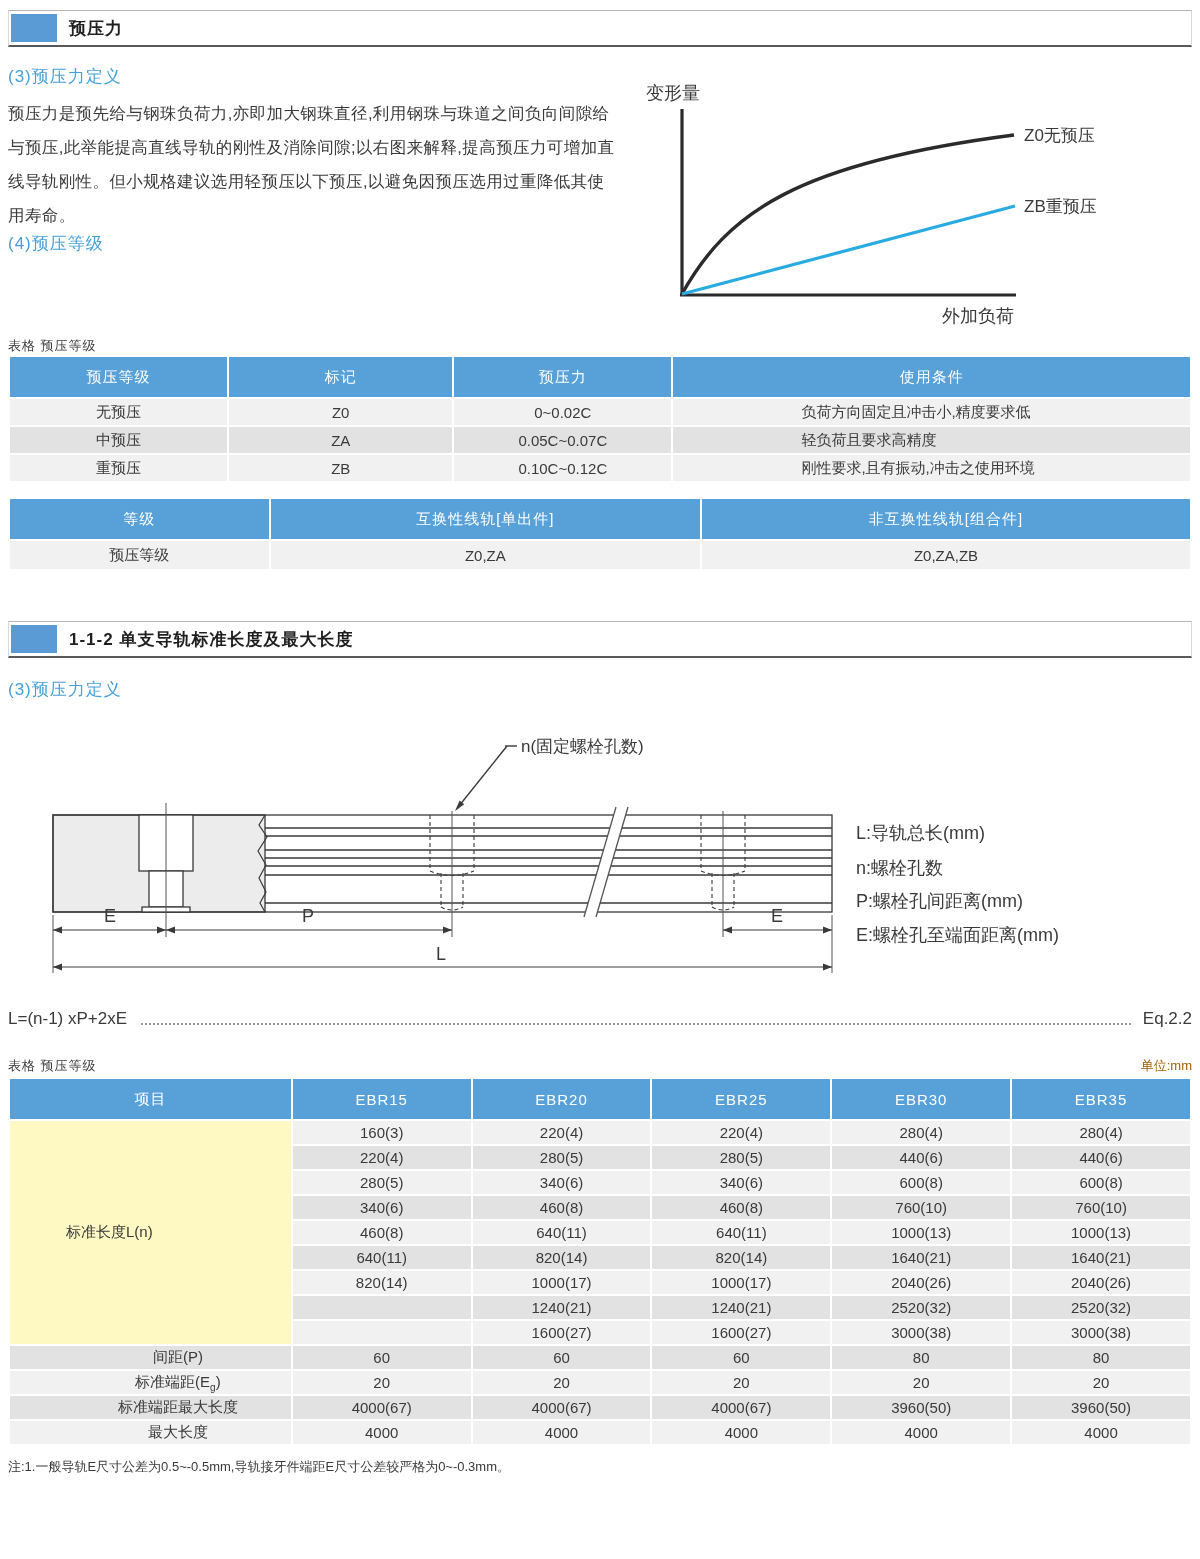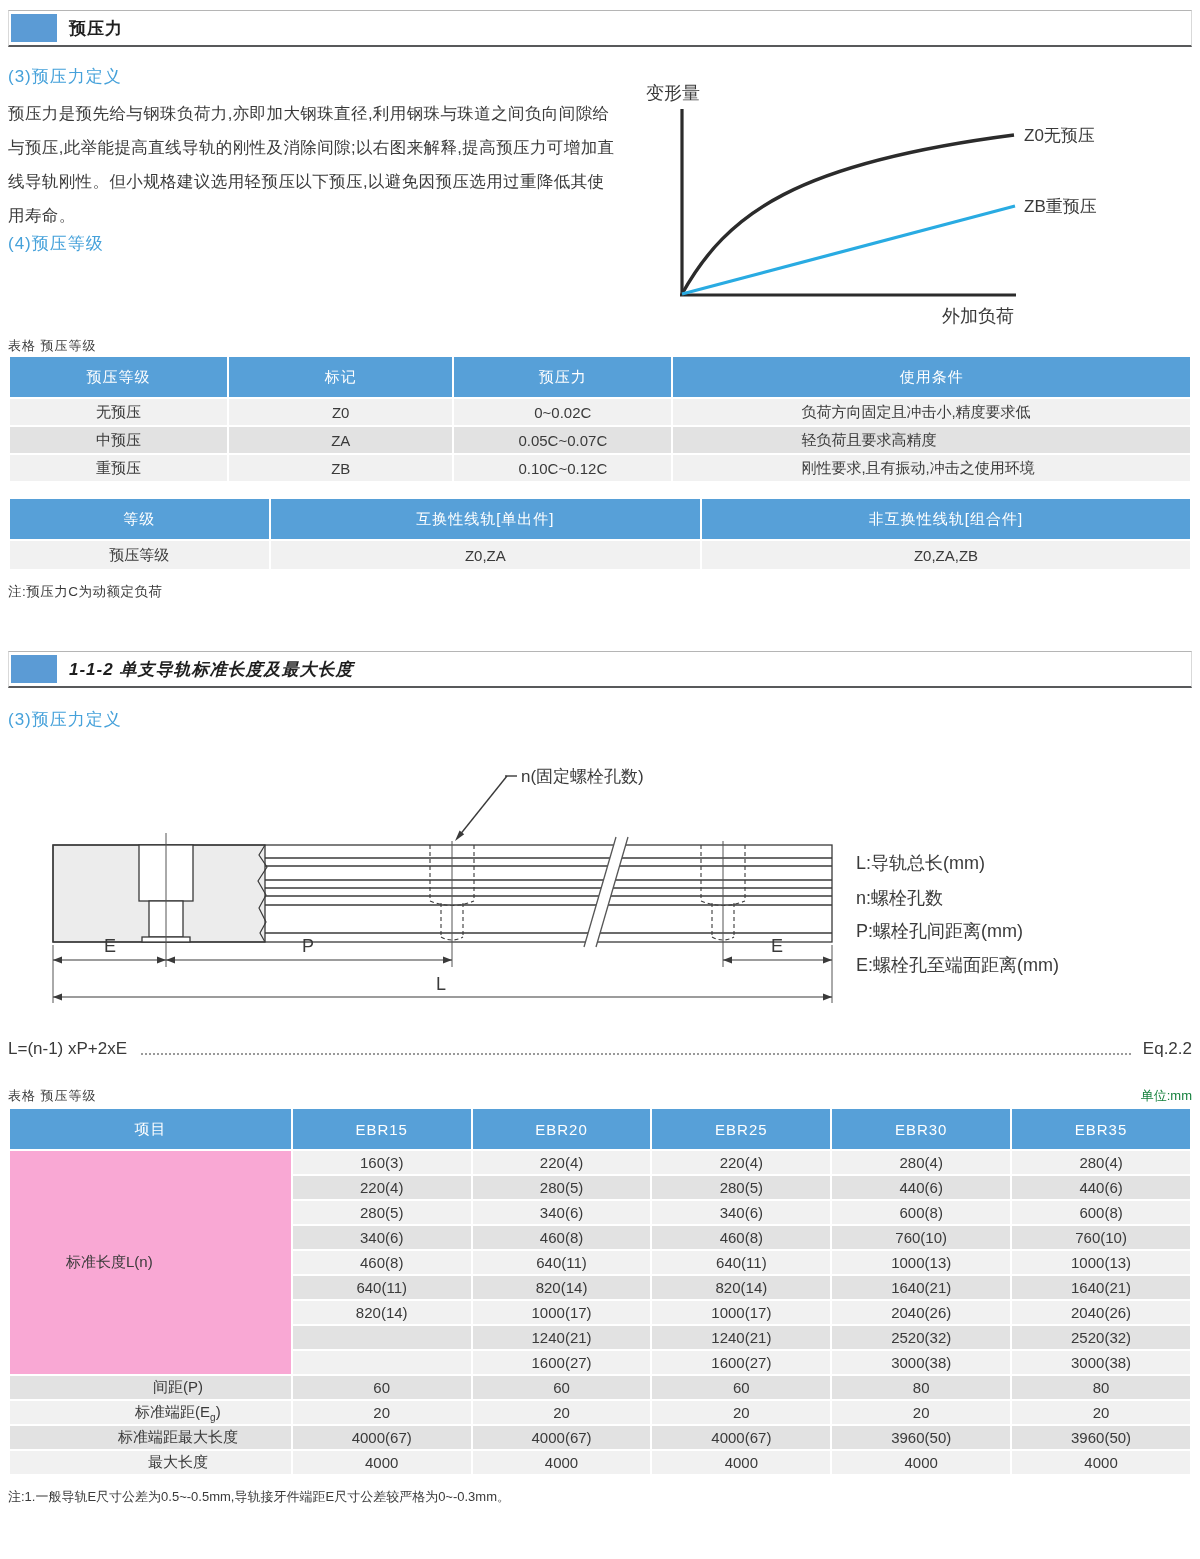--- a/index.html
+++ b/index.html
@@ -18,45 +18,45 @@
   .intro-left{width:610px;}
   .intro-right{width:570px;margin-left:auto;}
   h3.blue{font-size:17px;font-weight:400;color:#45a1da;margin:0 0 8px 0;letter-spacing:1px;}
   .para{font-size:16.5px;line-height:34px;color:#3a3a3a;letter-spacing:0.4px;margin:0;}
   .mt18{margin-top:18px;}
   .brand{color:#45a1da;}
 
   
   .cap-row{display:flex;justify-content:space-between;align-items:flex-end;}
   .cap{font-size:13px;color:#3c3c3c;letter-spacing:1px;}
-  .unit{font-size:13px;color:#15803d;}
+  .unit{font-size:13px;color:#a16207;}
 
   
   table{border-collapse:separate;border-spacing:2px;width:100%;table-layout:fixed;}
   th{background:#57a0d8;color:#fff;font-weight:400;font-size:15px;height:38px;text-align:center;letter-spacing:1px;}
   td{font-size:15px;color:#3a3a3a;text-align:center;height:23px;}
   .t1 td{height:24px;}
   .row-light td, td.row-light{background:#f1f1f1;}
   .row-dark td, td.row-dark{background:#e2e2e2;}
   .t1 td.cond{text-align:left;padding-left:128px;}
   .t2 td{height:26px;}
   .note-line{font-size:13.5px;color:#3a3a3a;margin-top:12px;letter-spacing:0.5px;}
 
   
   .t3 td{height:21px;}
-  .t3 td.item-cell{background:#f9a8d4;text-align:left;padding-left:56px;vertical-align:middle;}
+  .t3 td.item-cell{background:#fef9c3;text-align:left;padding-left:56px;vertical-align:middle;}
   .t3 td.lbl{text-align:center;padding-left:56px;}
   .t3 sub{font-size:10px;}
 
   
   .formula{display:flex;align-items:center;margin-top:8px;font-size:17px;color:#3a3a3a;}
   .formula .dots{flex:1;border-bottom:2px dotted #9a9a9a;height:2px;margin:8px 12px 0 14px;}
 
   .mt28{margin-top:28px;}
-  .mt50{margin-top:50px;font-style:italic;}
+  .mt50{margin-top:50px;}
   .mt14{margin-top:14px;}
 
   svg text{font-family:"Liberation Sans",sans-serif;fill:#3a3a3a;}
   .notes-bottom{font-size:13px;color:#3a3a3a;line-height:22px;margin-top:10px;}
 </style>
 </head>
 <body>
 
 <div class="page">
 
@@ -144,21 +144,20 @@
     </thead>
     <tbody>
       <tr class="row-light">
         <td>预压等级</td>
         <td>Z0,ZA</td>
         <td>Z0,ZA,ZB</td>
       </tr>
     </tbody>
   </table>
 
-  <div class="note-line">注:预压力C为动额定负荷</div>
 
   
   <div class="sec-bar mt50">
     <div class="sq"></div>
     <div class="t">1-1-2 单支导轨标准长度及最大长度</div>
   </div>
 
   <h3 class="blue" style="margin-top:20px;">(3)预压力定义</h3>
 
   

